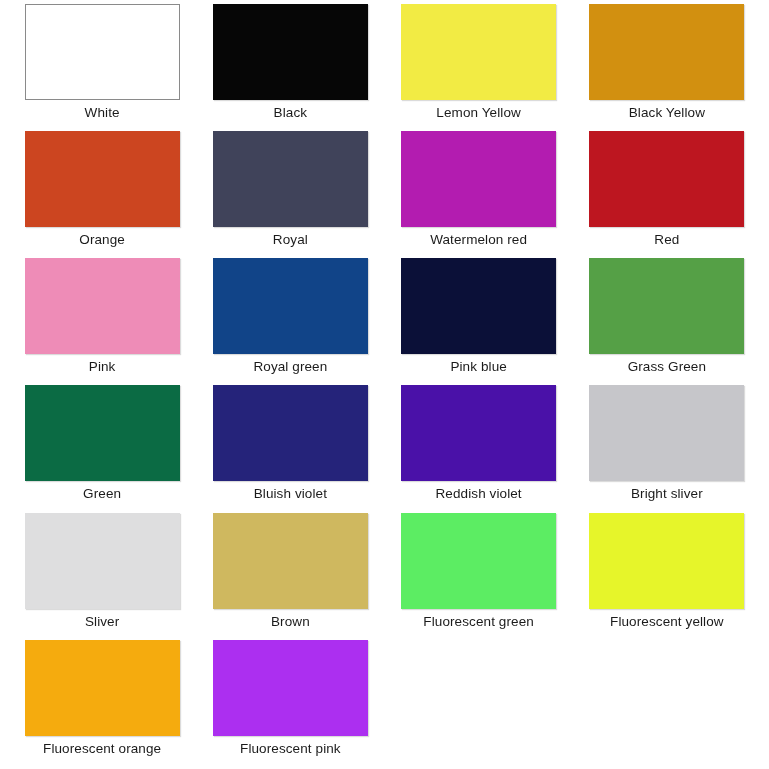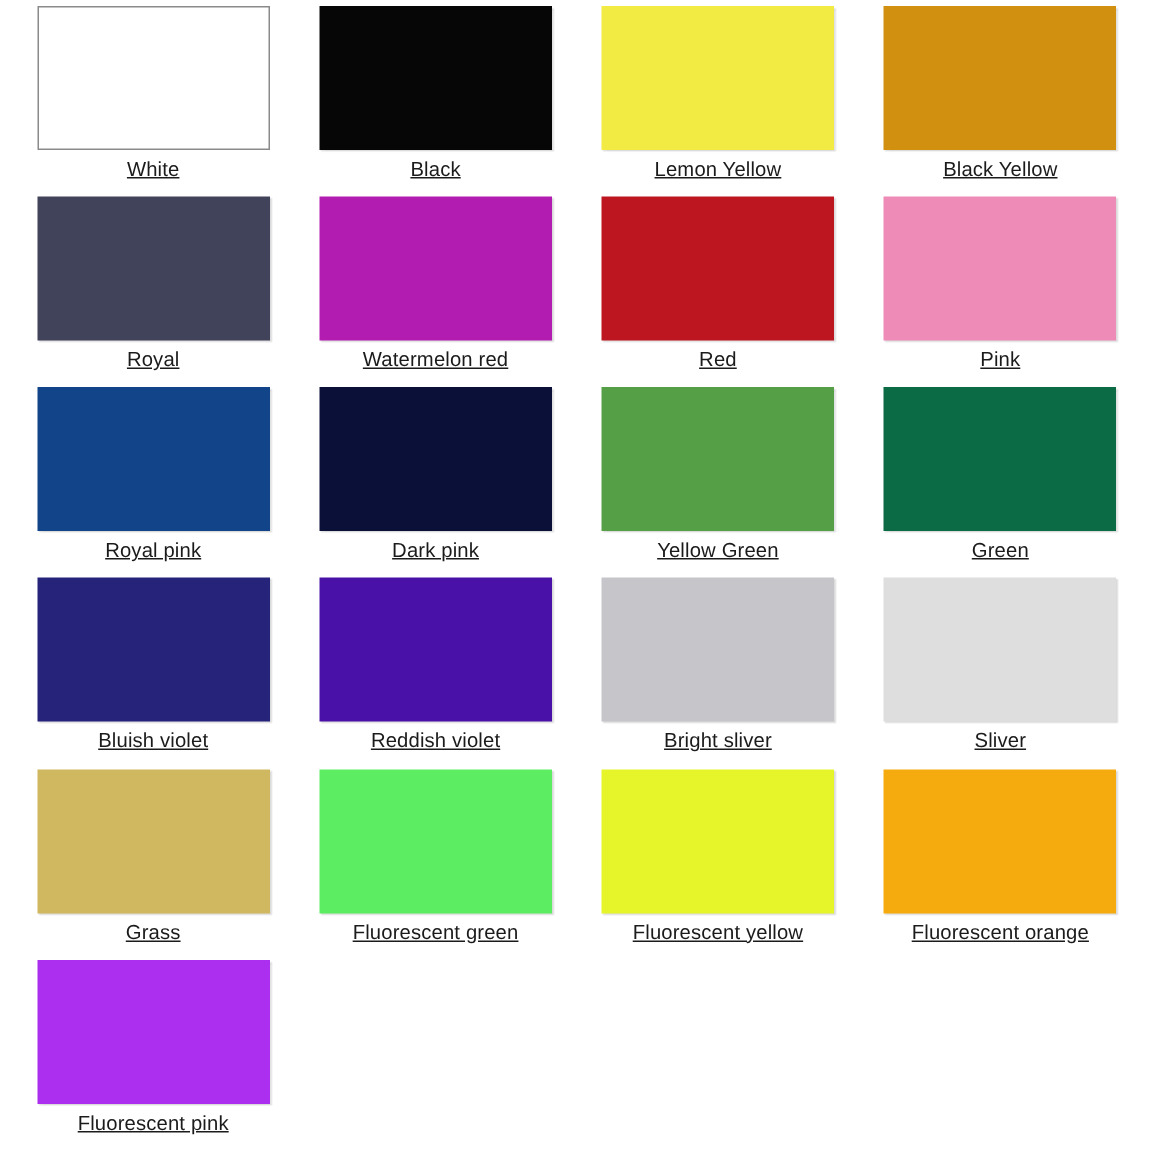--- a/index.html
+++ b/index.html
@@ -46,21 +46,20 @@
     box-shadow: none;
   }
   .swatch-label {
     margin-top: 6px;
     font-size: 13.5px;
     line-height: 1.1;
     color: #1b1b1b;
     text-align: center;
     white-space: nowrap;
     letter-spacing: 0.1px;
-    text-decoration: underline;
   }
 </style>
 </head>
 <body>
 
 <div id="swatch-grid">
     <div class="swatch-cell">
       <div class="swatch-chip-wrap">
         <div class="swatch-chip bordered" style="background-color: rgb(255, 255, 255);"></div>
       </div>
@@ -79,20 +78,26 @@
       <div class="swatch-label">Lemon Yellow</div>
     </div>
     <div class="swatch-cell">
       <div class="swatch-chip-wrap">
         <div class="swatch-chip" style="background-color: rgb(210, 144, 16);"></div>
       </div>
       <div class="swatch-label">Black Yellow</div>
     </div>
     <div class="swatch-cell">
       <div class="swatch-chip-wrap">
+        <div class="swatch-chip" style="background-color: rgb(204, 69, 32);"></div>
+      </div>
+      <div class="swatch-label">Orange</div>
+    </div>
+    <div class="swatch-cell">
+      <div class="swatch-chip-wrap">
         <div class="swatch-chip" style="background-color: rgb(64, 67, 90);"></div>
       </div>
       <div class="swatch-label">Royal</div>
     </div>
     <div class="swatch-cell">
       <div class="swatch-chip-wrap">
         <div class="swatch-chip" style="background-color: rgb(179, 28, 176);"></div>
       </div>
       <div class="swatch-label">Watermelon red</div>
     </div>
@@ -105,33 +110,33 @@
     <div class="swatch-cell">
       <div class="swatch-chip-wrap">
         <div class="swatch-chip" style="background-color: rgb(238, 140, 183);"></div>
       </div>
       <div class="swatch-label">Pink</div>
     </div>
     <div class="swatch-cell">
       <div class="swatch-chip-wrap">
         <div class="swatch-chip" style="background-color: rgb(17, 68, 136);"></div>
       </div>
-      <div class="swatch-label">Royal pink</div>
+      <div class="swatch-label">Royal green</div>
     </div>
     <div class="swatch-cell">
       <div class="swatch-chip-wrap">
         <div class="swatch-chip" style="background-color: rgb(11, 16, 56);"></div>
       </div>
-      <div class="swatch-label">Dark pink</div>
+      <div class="swatch-label">Pink blue</div>
     </div>
     <div class="swatch-cell">
       <div class="swatch-chip-wrap">
         <div class="swatch-chip" style="background-color: rgb(85, 160, 70);"></div>
       </div>
-      <div class="swatch-label">Yellow Green</div>
+      <div class="swatch-label">Grass Green</div>
     </div>
     <div class="swatch-cell">
       <div class="swatch-chip-wrap">
         <div class="swatch-chip" style="background-color: rgb(11, 107, 68);"></div>
       </div>
       <div class="swatch-label">Green</div>
     </div>
     <div class="swatch-cell">
       <div class="swatch-chip-wrap">
         <div class="swatch-chip" style="background-color: rgb(37, 35, 122);"></div>
@@ -153,21 +158,21 @@
     <div class="swatch-cell">
       <div class="swatch-chip-wrap">
         <div class="swatch-chip" style="background-color: rgb(222, 222, 223);"></div>
       </div>
       <div class="swatch-label">Sliver</div>
     </div>
     <div class="swatch-cell">
       <div class="swatch-chip-wrap">
         <div class="swatch-chip" style="background-color: rgb(207, 184, 95);"></div>
       </div>
-      <div class="swatch-label">Grass</div>
+      <div class="swatch-label">Brown</div>
     </div>
     <div class="swatch-cell">
       <div class="swatch-chip-wrap">
         <div class="swatch-chip" style="background-color: rgb(92, 237, 99);"></div>
       </div>
       <div class="swatch-label">Fluorescent green</div>
     </div>
     <div class="swatch-cell">
       <div class="swatch-chip-wrap">
         <div class="swatch-chip" style="background-color: rgb(230, 245, 42);"></div>

